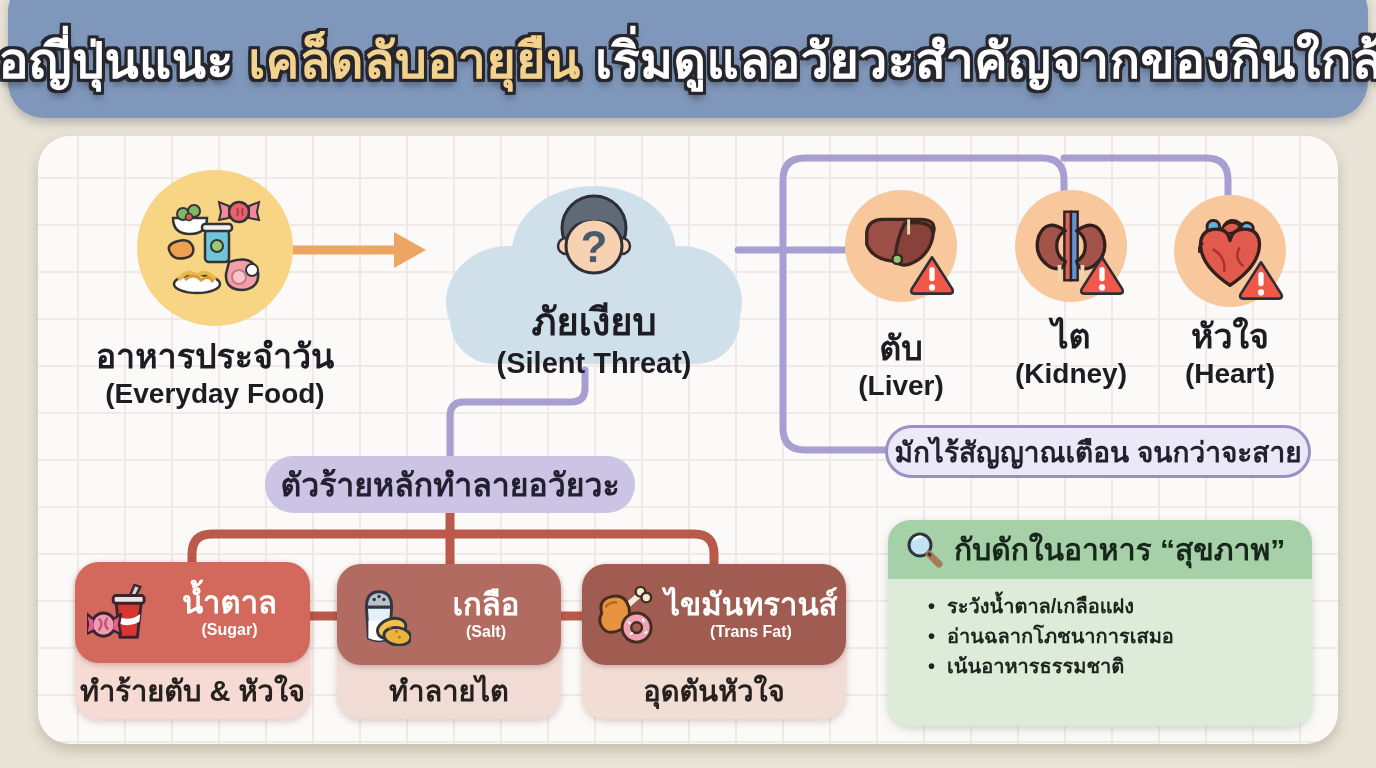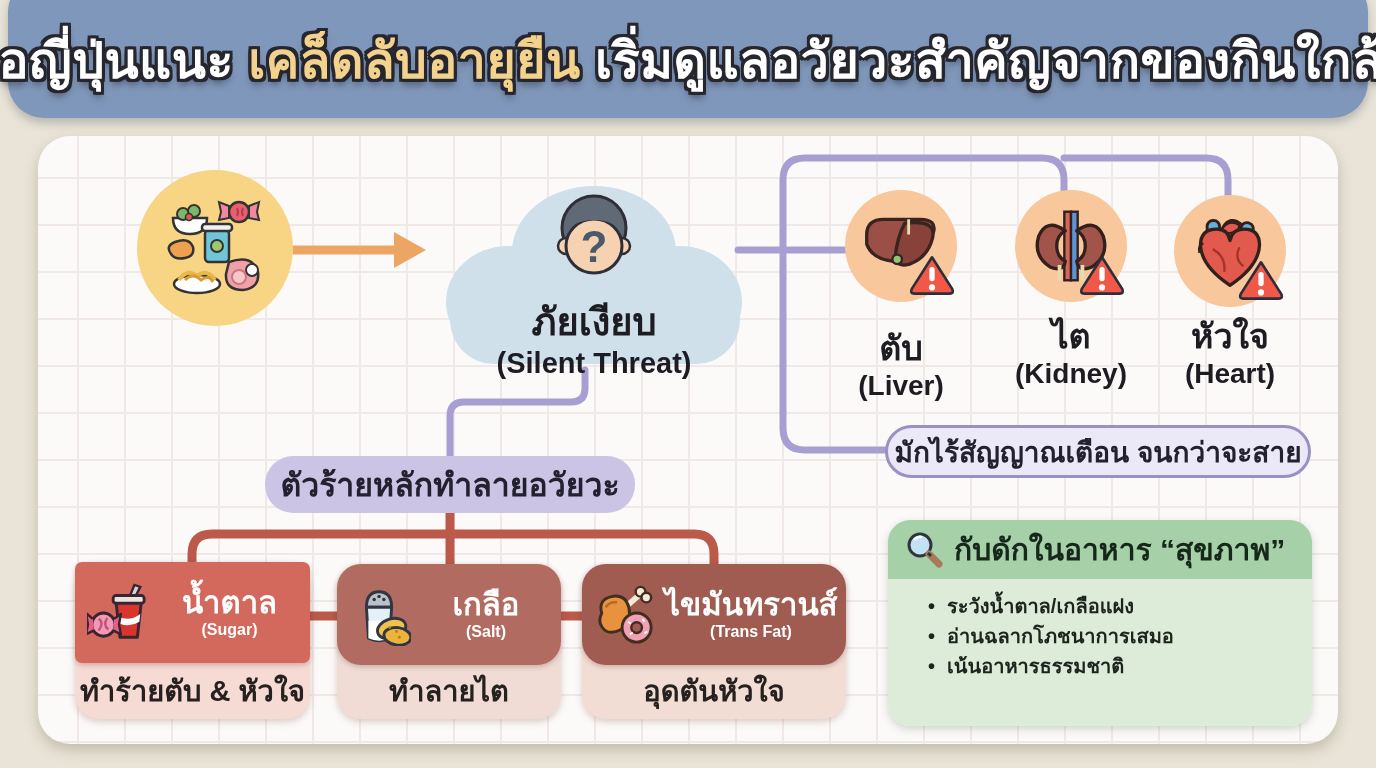--- a/index.html
+++ b/index.html
@@ -64,21 +64,21 @@
   .vcard .sub{position:absolute;inset:0;border-radius:24px;box-shadow:0 3px 7px rgba(125,70,55,.25);}
   .vcard .main{position:absolute;left:0;right:0;top:0;height:101px;border-radius:24px;
                display:flex;align-items:center;gap:8px;padding:0 8px 0 12px;
                box-shadow:0 2px 5px rgba(90,40,30,.25);}
   .vcard .names{flex:1;text-align:center;color:#ffffff;line-height:1.12;}
   .vcard .names .th{font-size:31px;font-weight:bold;white-space:nowrap;}
   .vcard .names .en{font-size:16px;font-weight:bold;white-space:nowrap;}
   .vcard .effect{position:absolute;left:0;right:0;bottom:5px;height:46px;display:flex;align-items:center;
                  justify-content:center;font-size:29px;font-weight:bold;color:#26211f;white-space:nowrap;}
   #vcard-sugar{left:37px;top:426px;width:235px;height:157px;}
-  #vcard-sugar .sub{background:#f6dad4;}   #vcard-sugar .main{background:#d3695c;border-radius:7px;}
+  #vcard-sugar .sub{background:#f6dad4;}   #vcard-sugar .main{background:#d3695c;}
   #vcard-salt{left:299px;top:428px;width:224px;height:155px;}
   #vcard-salt .sub{background:#f0dcd5;}    #vcard-salt .main{background:#b26b60;}
   #vcard-fat{left:544px;top:428px;width:264px;height:155px;}
   #vcard-fat .sub{background:#f2ddd5;}     #vcard-fat .main{background:#a05c51;}
 
   
   .trap{left:850px;top:384px;width:424px;height:206px;border-radius:22px;overflow:hidden;
         box-shadow:0 3px 8px rgba(70,100,70,.25);}
   .trap .head{height:59px;background:#a6d0a8;display:flex;align-items:center;gap:10px;padding-left:16px;}
   .trap .head .t{font-size:30px;font-weight:bold;color:#16281a;white-space:nowrap;}
@@ -136,20 +136,24 @@
         <circle cx="58" cy="54" r="6" fill="#9bc86e" stroke="#333" stroke-width="2"></circle>
         <path d="M12 62 Q6 54 16 50 Q30 45 34 55 Q36 64 26 66 Q16 68 12 62 Z" fill="#eda04f" stroke="#333" stroke-width="2.5"></path>
         <ellipse cx="38" cy="92" rx="23" ry="9" fill="#ffffff" stroke="#333" stroke-width="2.5"></ellipse>
         <path d="M20 88 Q28 76 38 84 Q48 76 56 88" stroke="#e8b84a" stroke-width="4" fill="none"></path>
         <path d="M26 88 Q34 80 42 88 Q50 82 54 90" stroke="#d89c33" stroke-width="3" fill="none"></path>
         <path d="M70 70 Q94 62 99 80 Q101 96 84 98 Q66 98 67 82 Z" fill="#f2a0a8" stroke="#333" stroke-width="2.5"></path>
         <circle cx="93" cy="78" r="6" fill="#ffffff" stroke="#333" stroke-width="2"></circle>
         <circle cx="80" cy="85" r="7" fill="#f8c6ca" stroke="#c97880" stroke-width="2"></circle>
       </svg>
     </div>
+    <div class="abs node lbl food-label">
+      <div class="th">อาหารประจำวัน</div>
+      <div class="en">(Everyday Food)</div>
+    </div>
 
     <div class="abs node cloud">
       <svg class="shape" width="332" height="208" viewBox="0 0 332 208">
         <g fill="#cfe0ea">
           <ellipse cx="166" cy="80" rx="82" ry="66"></ellipse>
           <ellipse cx="80" cy="130" rx="62" ry="56"></ellipse>
           <ellipse cx="252" cy="130" rx="62" ry="56"></ellipse>
           <rect x="22" y="104" width="290" height="88" rx="44"></rect>
         </g>
       </svg>

